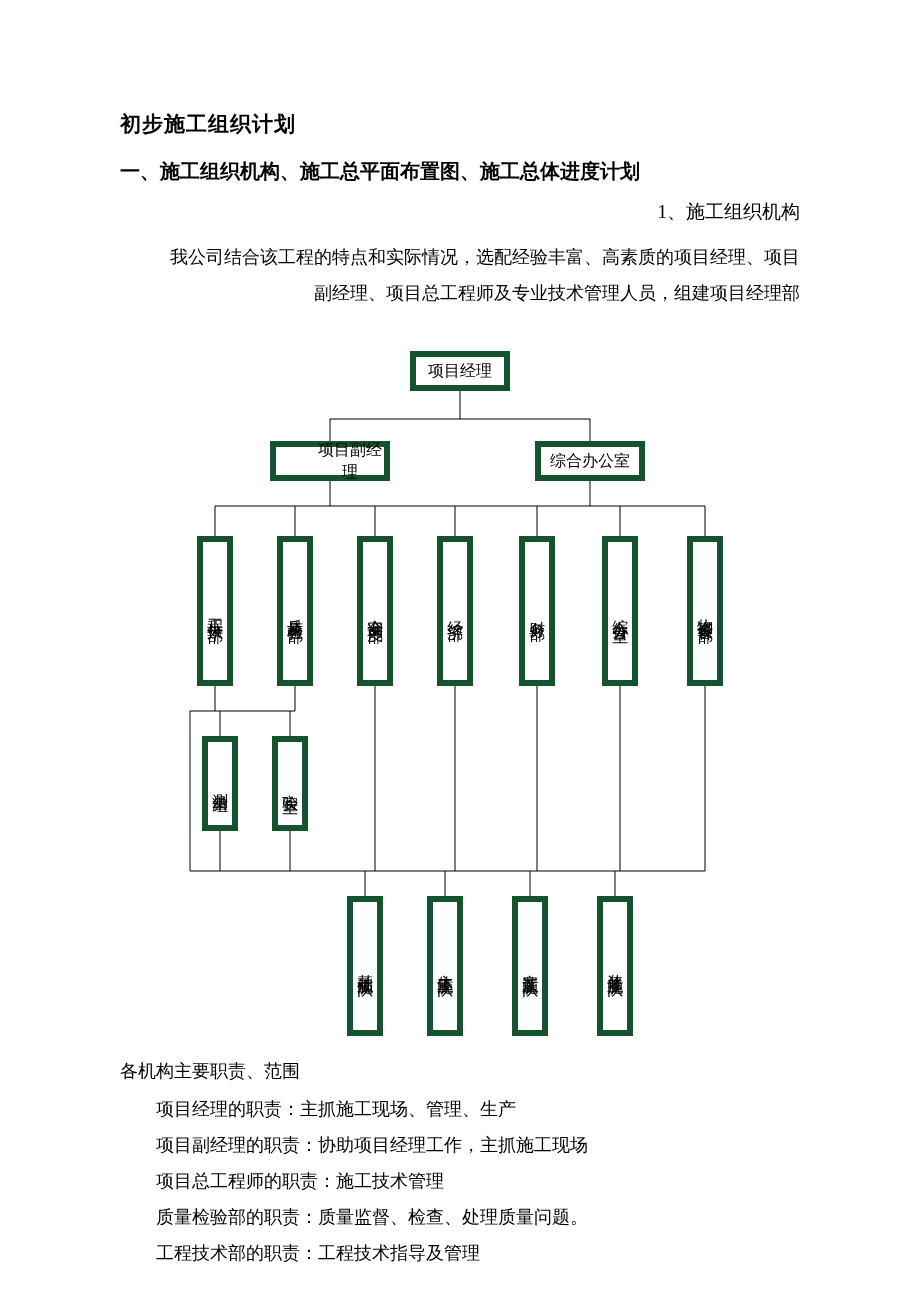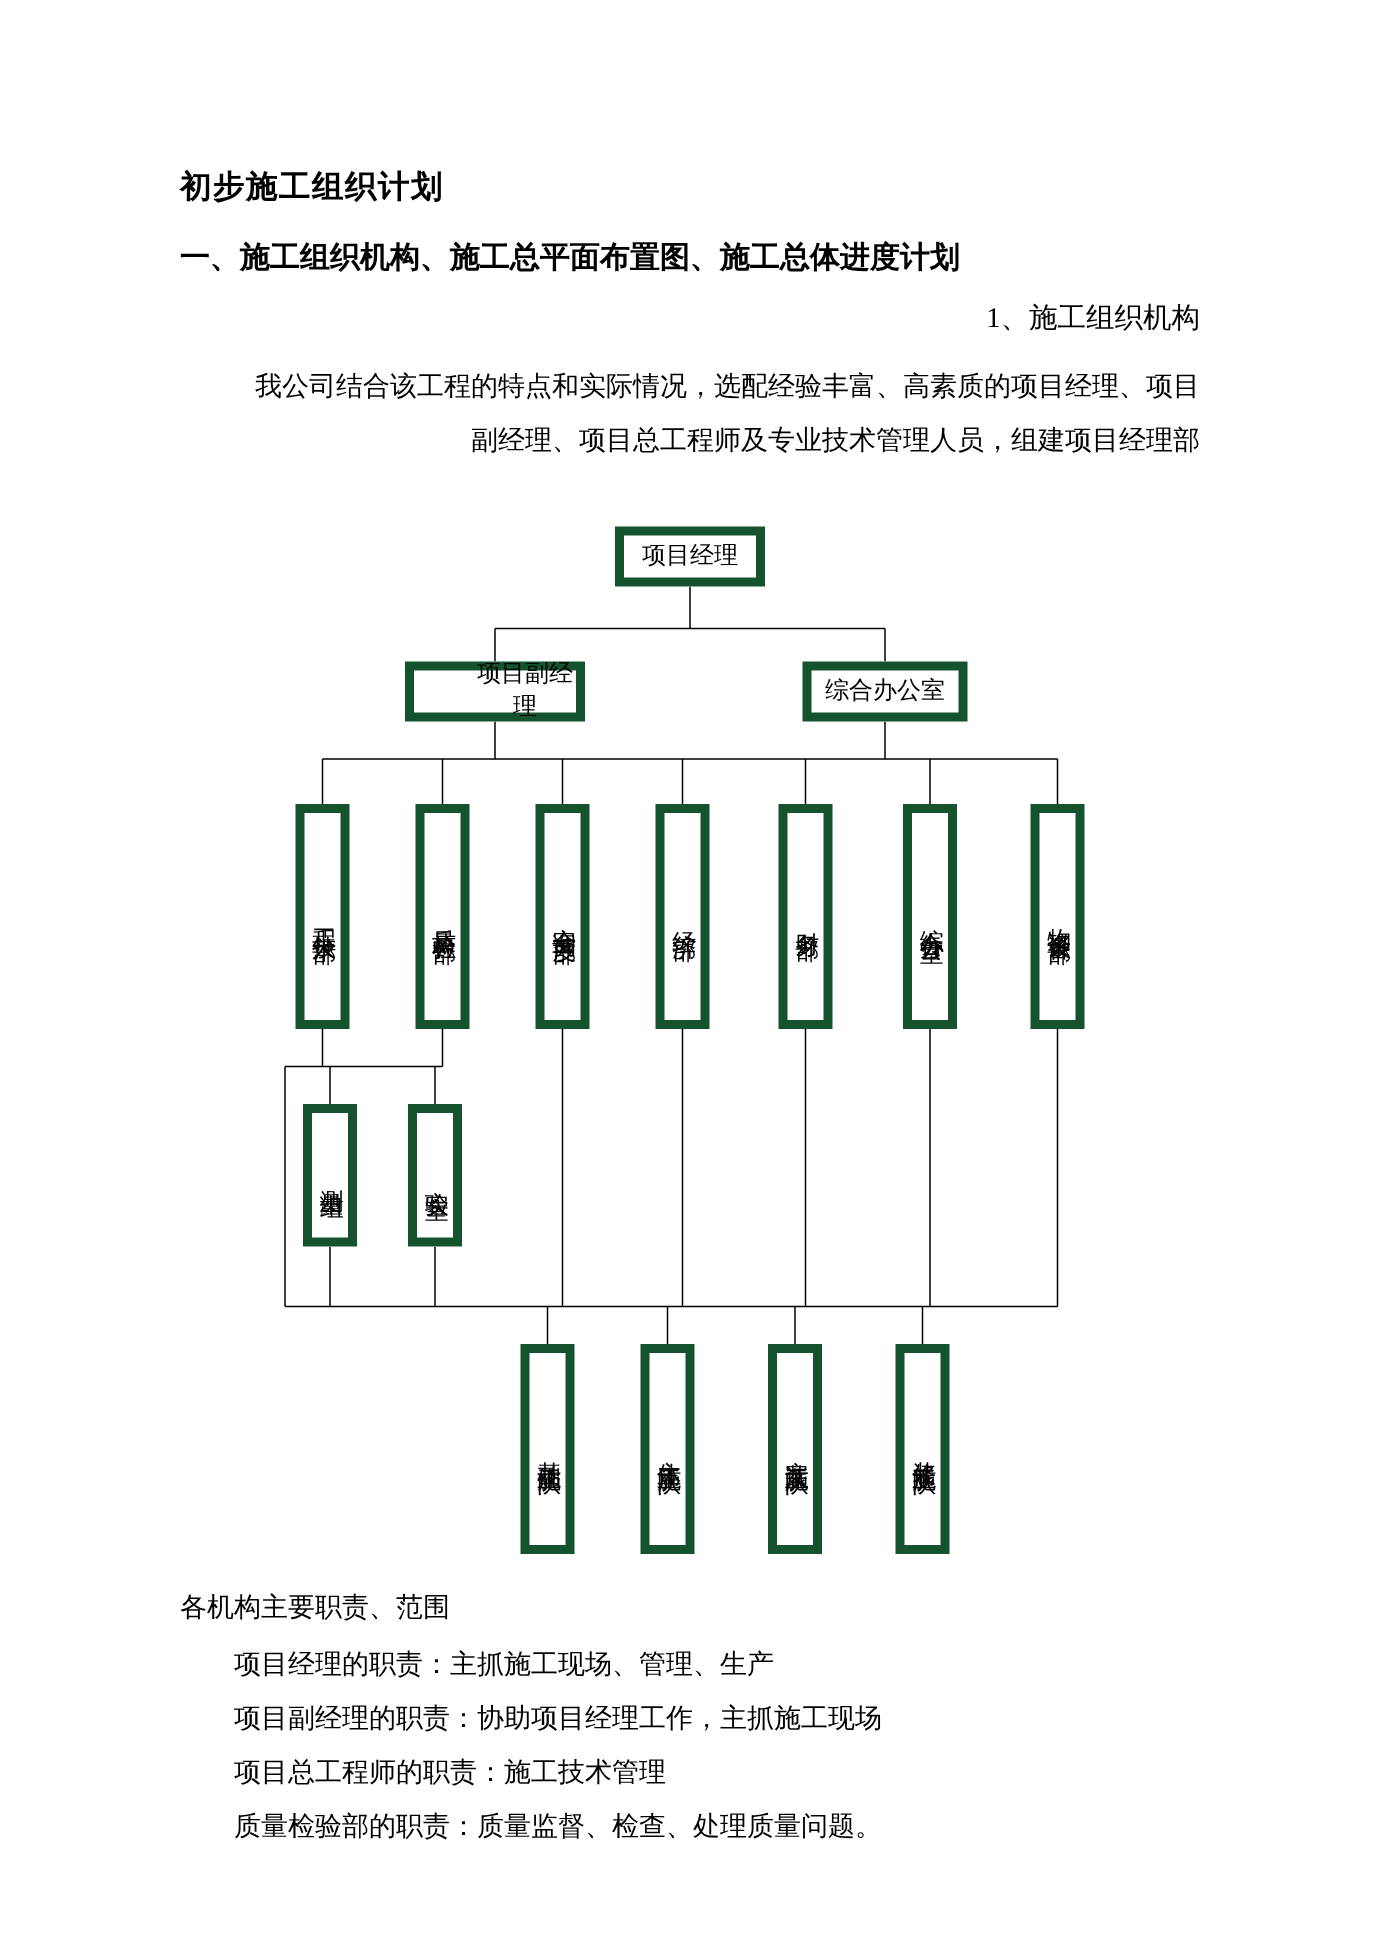--- a/index.html
+++ b/index.html
@@ -164,14 +164,15 @@
     <div class="node vert" style="left:307px;top:555px;width:36px;height:140px;">主体施工队</div>
     <div class="node vert" style="left:392px;top:555px;width:36px;height:140px;">安装施工队</div>
     <div class="node vert" style="left:477px;top:555px;width:36px;height:140px;">装修施工队</div>
   </div>
 
   <p class="section-label">各机构主要职责、范围</p>
   <p class="resp">项目经理的职责：主抓施工现场、管理、生产</p>
   <p class="resp">项目副经理的职责：协助项目经理工作，主抓施工现场</p>
   <p class="resp">项目总工程师的职责：施工技术管理</p>
   <p class="resp">质量检验部的职责：质量监督、检查、处理质量问题。</p>
+  <p class="resp">工程技术部的职责：工程技术指导及管理</p>
 
 </div>
 
 </body></html>

